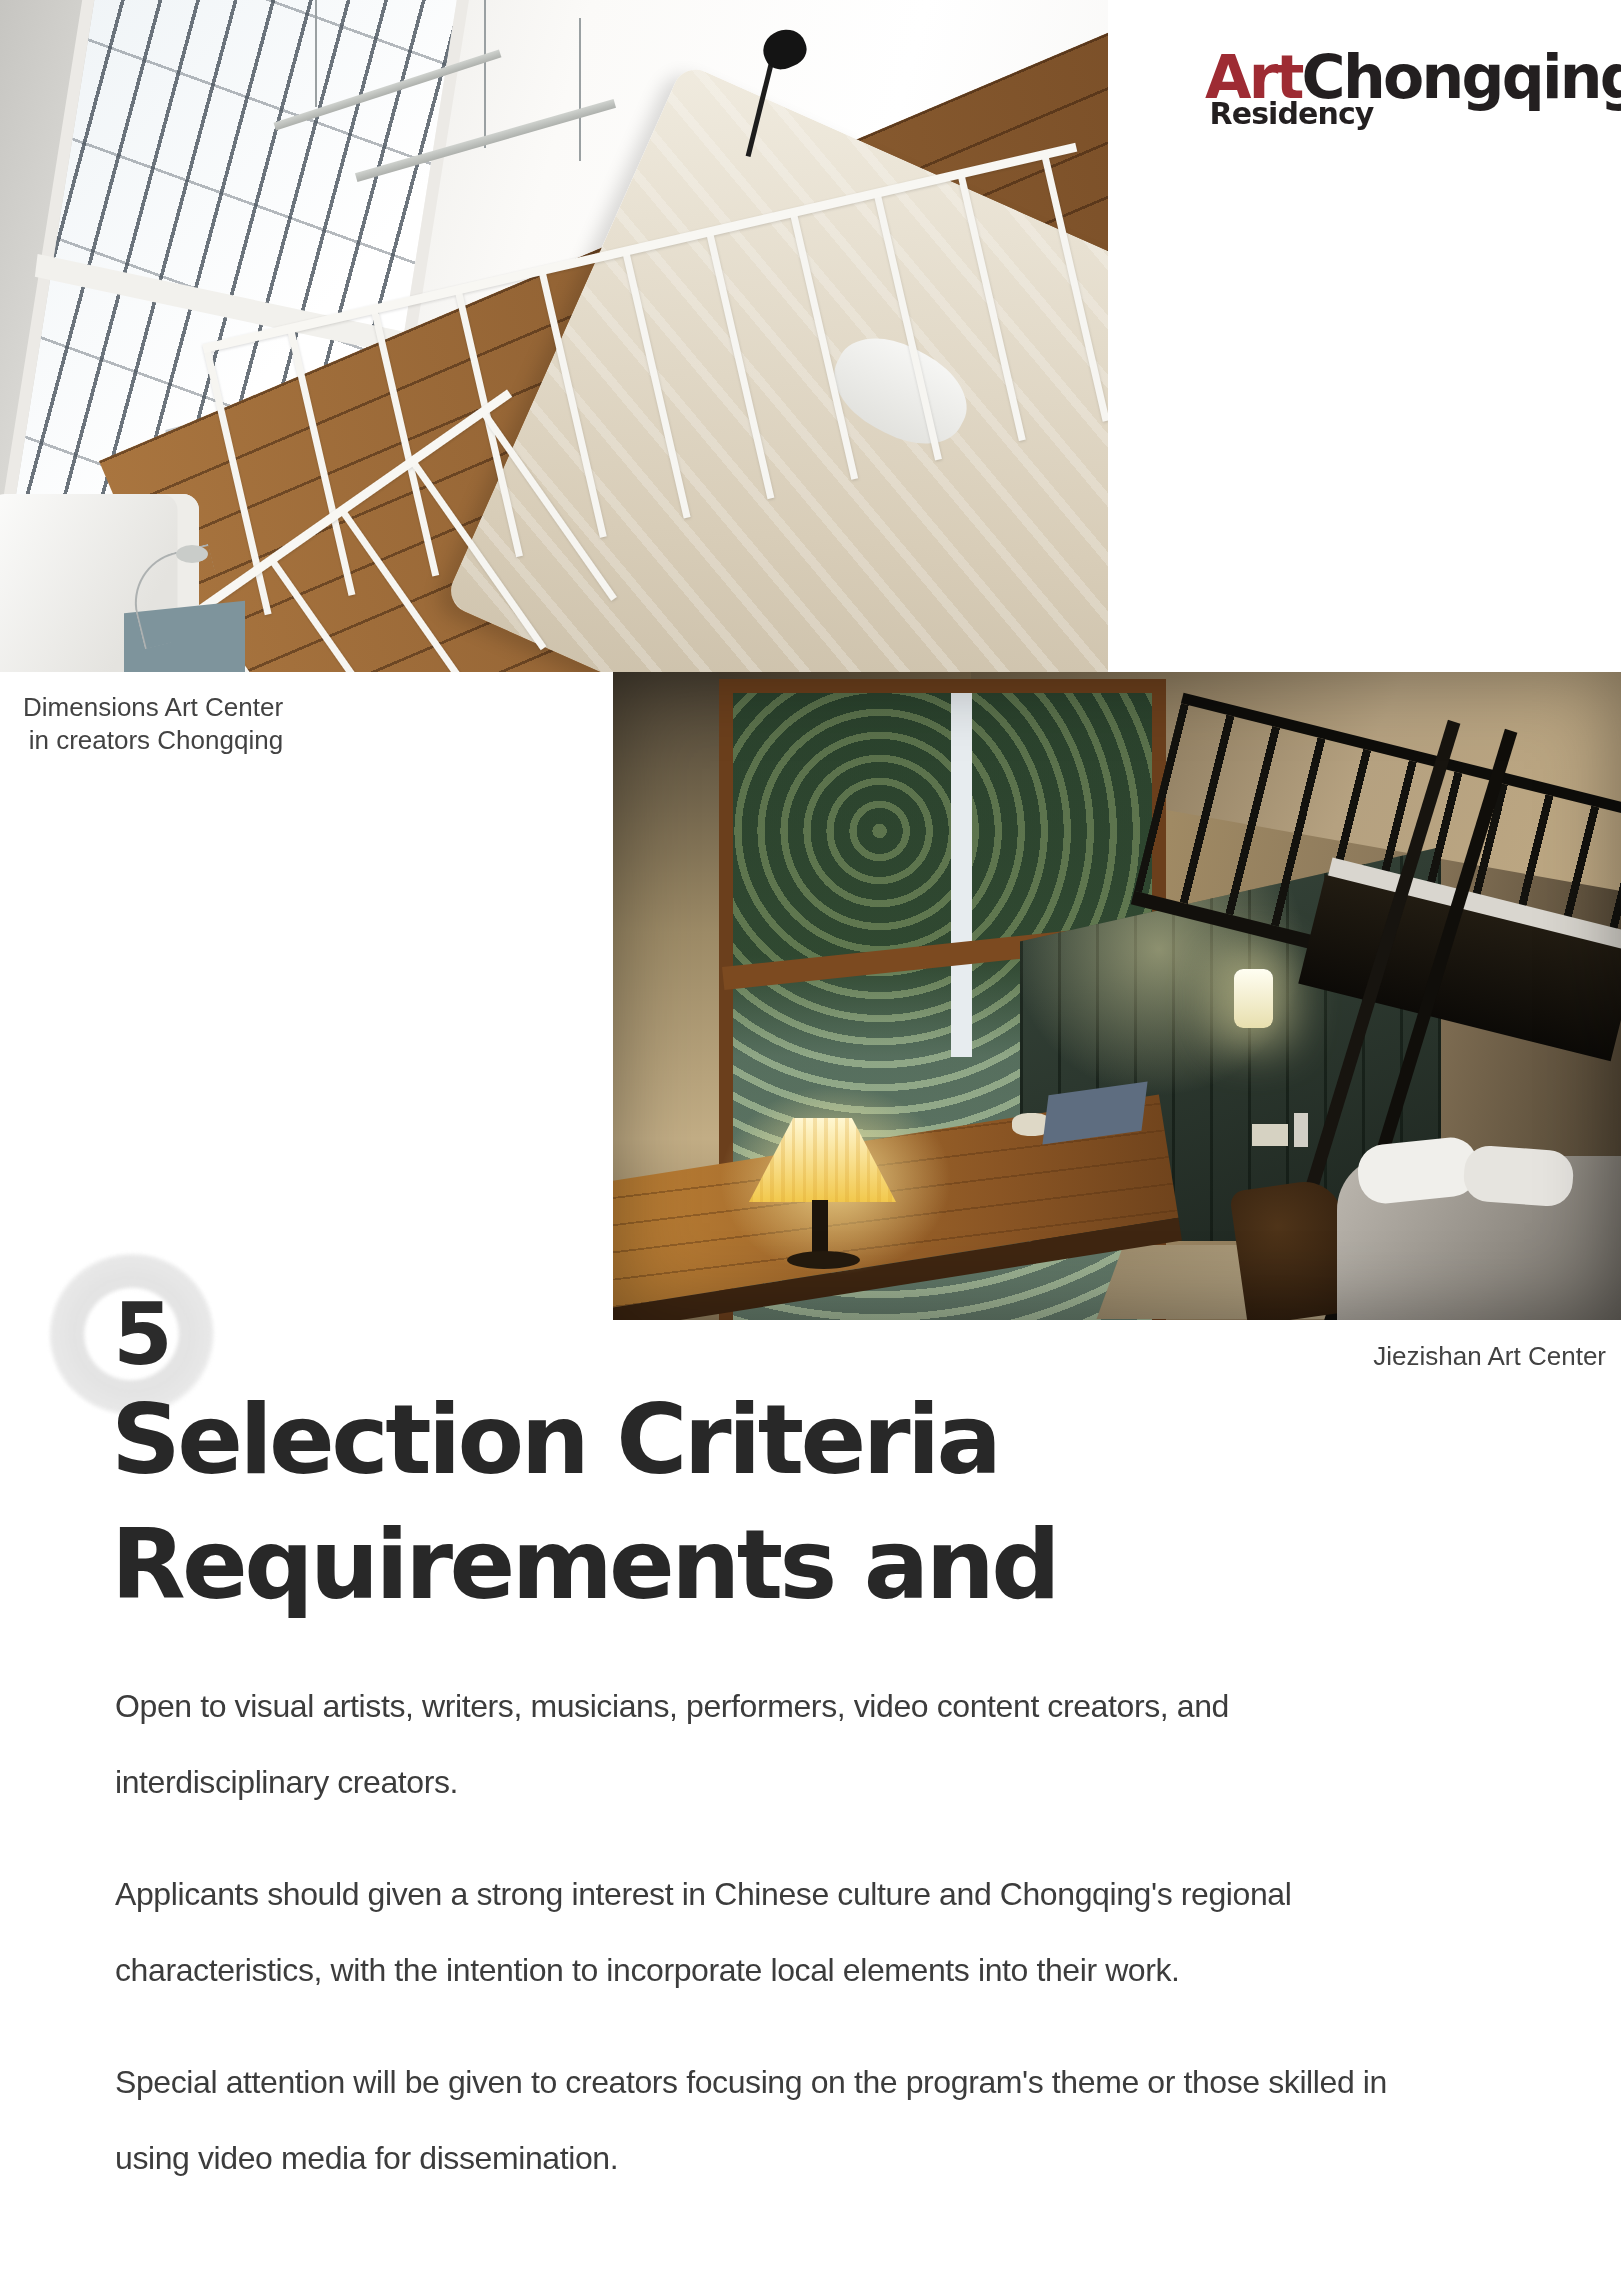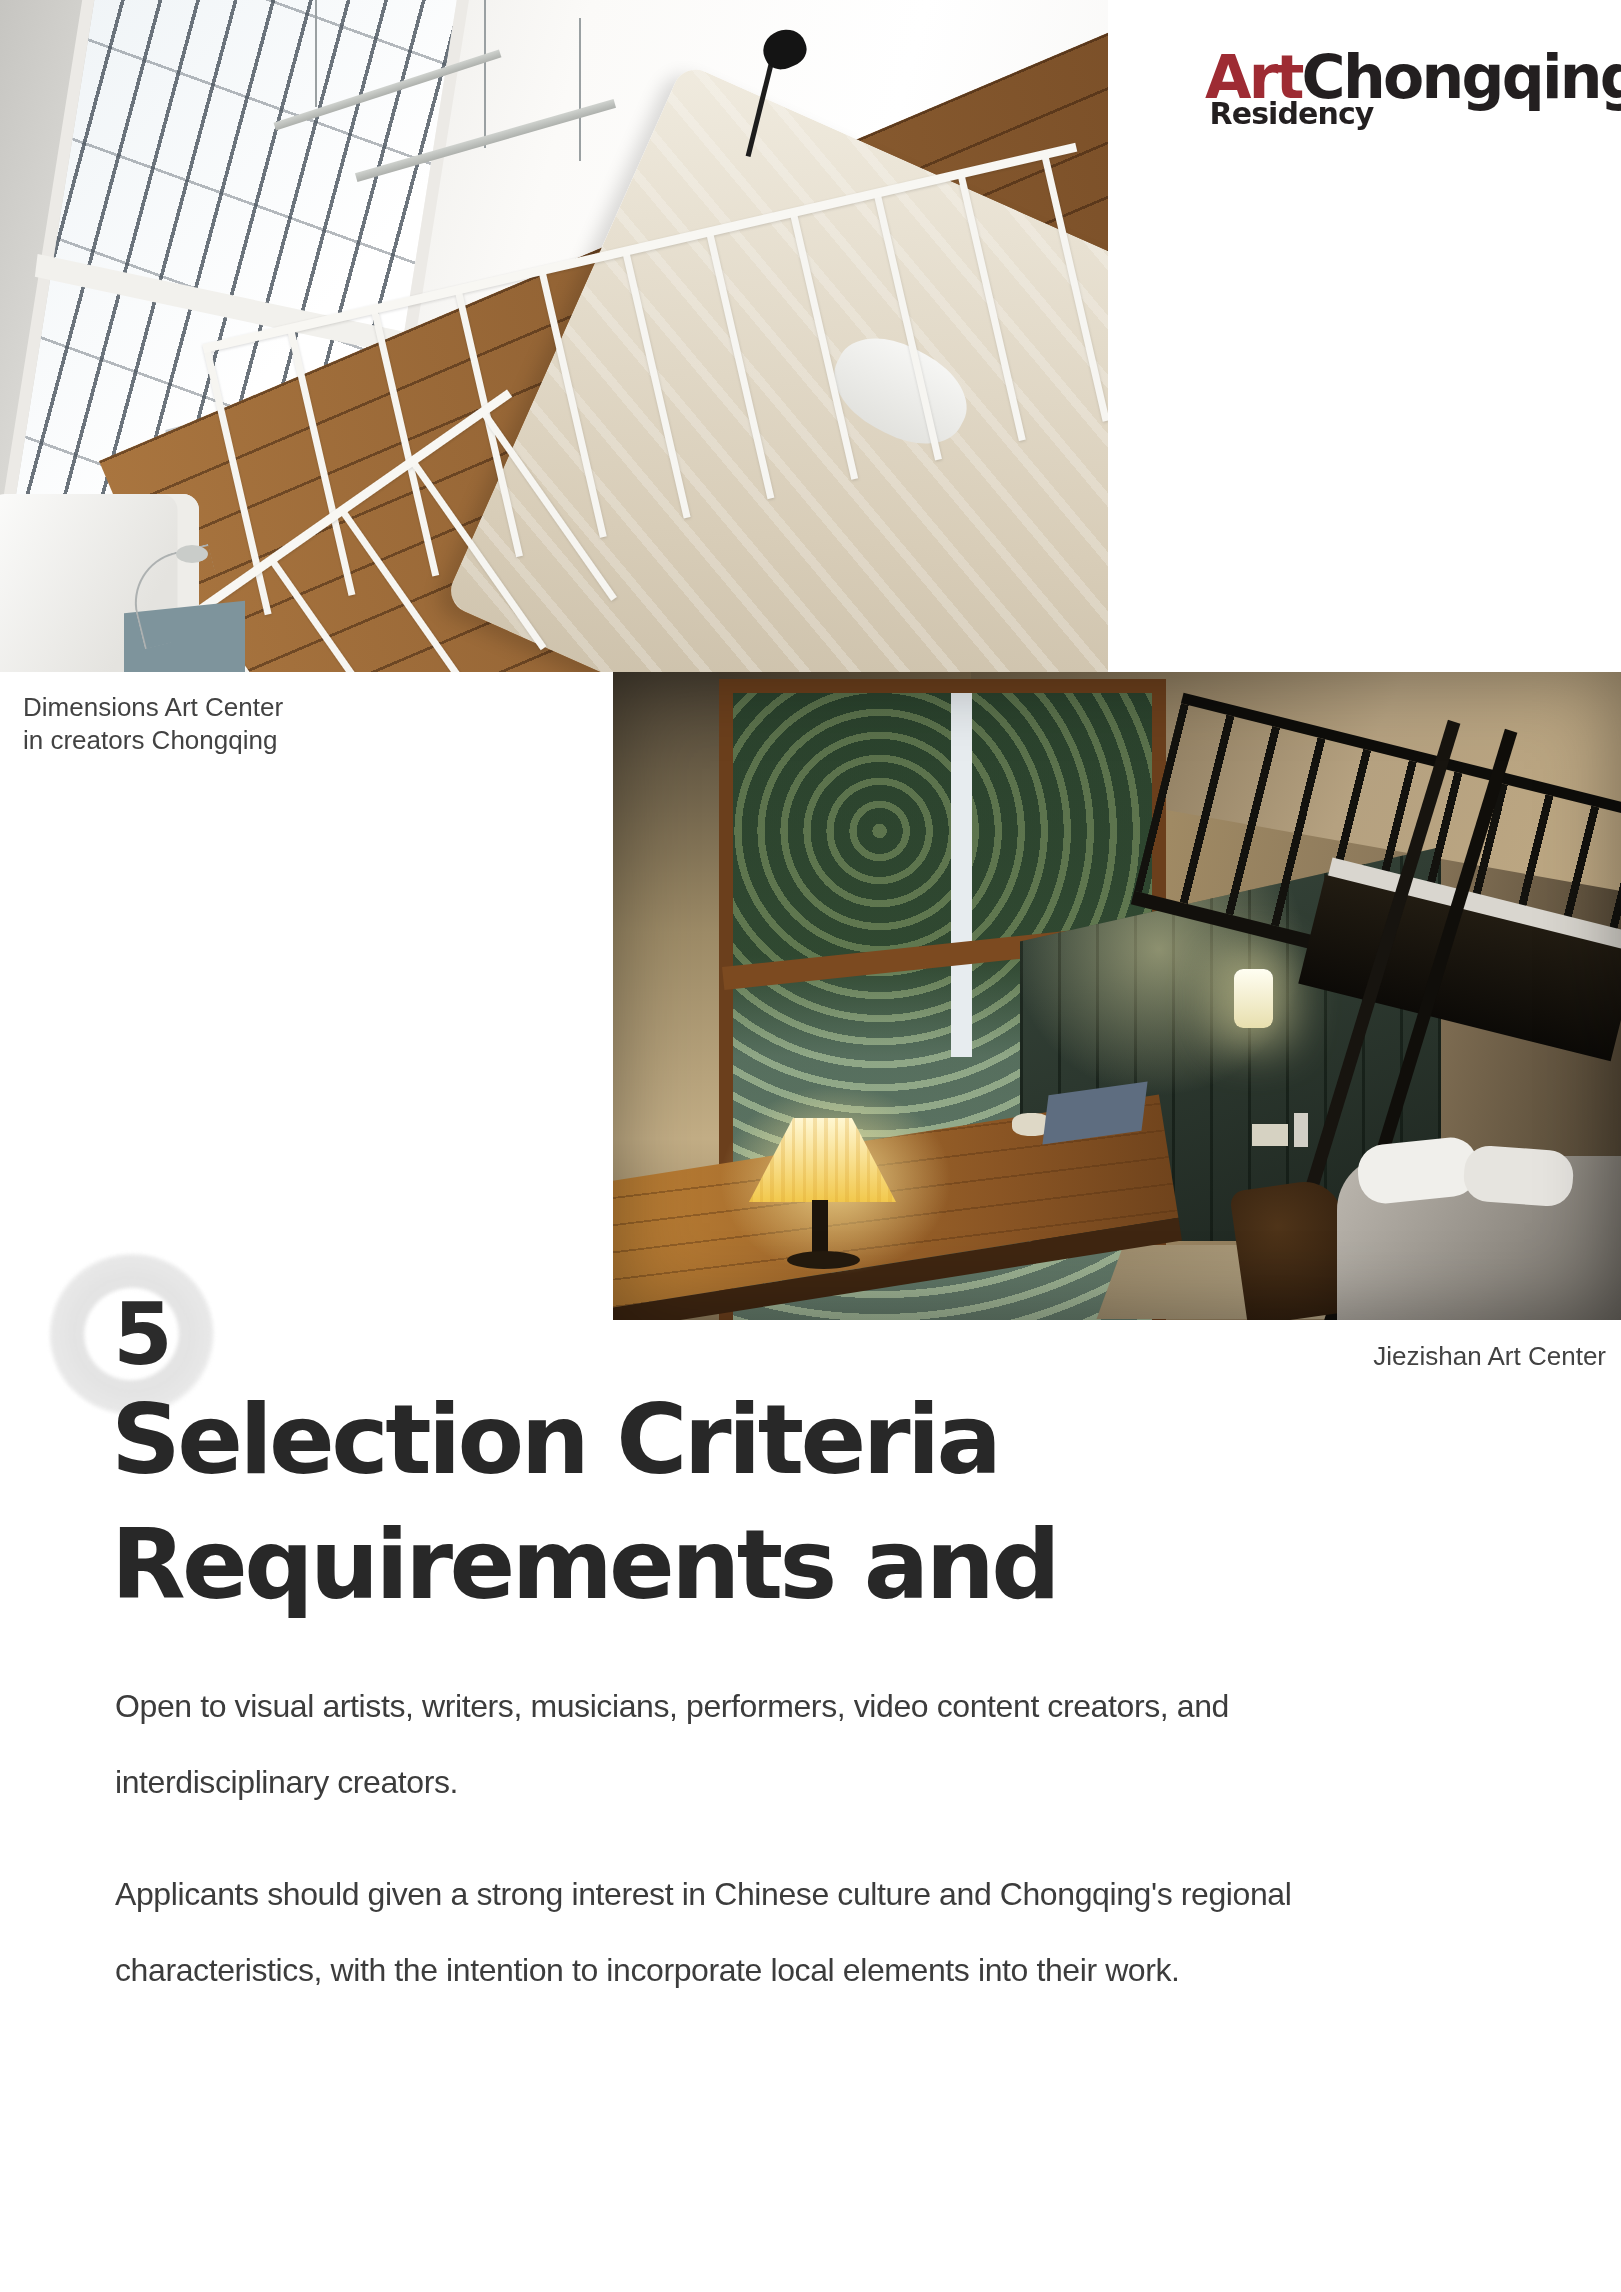--- a/index.html
+++ b/index.html
@@ -126,21 +126,21 @@
 
   
   .logo{position:absolute;left:1205px;top:47px;font-family:"DejaVu Sans",sans-serif;font-weight:800;}
   .logo-top{font-size:60px;letter-spacing:-2.7px;line-height:1;}
   .logo-art{color:#9e2b33;}
   .logo-cq{color:#231f20;}
   .logo-res{font-size:30px;letter-spacing:-0.9px;color:#231f20;margin-top:-8px;padding-left:4.5px;line-height:1;}
 
   
   .caption{position:absolute;font-size:26px;line-height:33px;color:#424242;}
-  .caption1{left:23px;top:691px;text-align:left;}
+  .caption1{left:23px;top:691px;text-align:right;}
   .caption2{right:15px;top:1340px;text-align:left;}
 
   
   .splash{position:absolute;left:34px;top:1239px;width:195px;height:190px;transform:rotate(-15deg);
      background:radial-gradient(closest-side,transparent 46%,#e4e4e4 51%,#e7e7e7 80%,transparent 86%);
      filter:blur(0.9px);}
   .splash::after{content:"";position:absolute;inset:-5.4px;transform:rotate(40deg);
      background:radial-gradient(closest-side,transparent 52%,rgba(226,226,226,.6) 56%,rgba(232,232,232,.6) 74%,transparent 82%);}
   .section-number{position:absolute;left:113px;top:1291px;font-family:"DejaVu Sans",sans-serif;
      font-size:86px;font-weight:800;letter-spacing:-1.8px;color:#2b2b2b;line-height:1;}
@@ -231,16 +231,17 @@
   <div class="splash"></div>
   <div class="section-number">5</div>
   <div class="section-title">
     <div>Selection Criteria</div>
     <div>Requirements and</div>
   </div>
 
   <div class="body-text">
     <p>Open to visual artists, writers, musicians, performers, video content creators, and interdisciplinary creators.</p>
     <p>Applicants should given a strong interest in Chinese culture and Chongqing's regional characteristics, with the intention to incorporate local elements into their work.</p>
+    <p>Special attention will be given to creators focusing on the program's theme or those skilled in using video media for dissemination.</p>
   </div>
 
 </div>
 
 
 </body></html>

